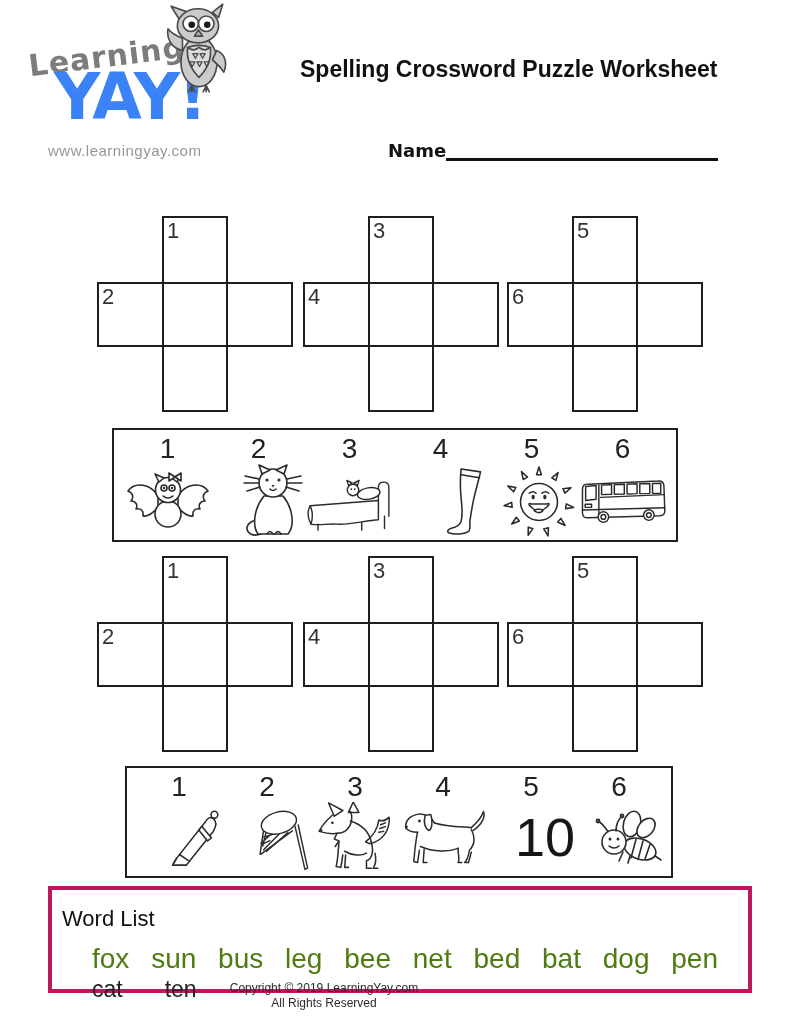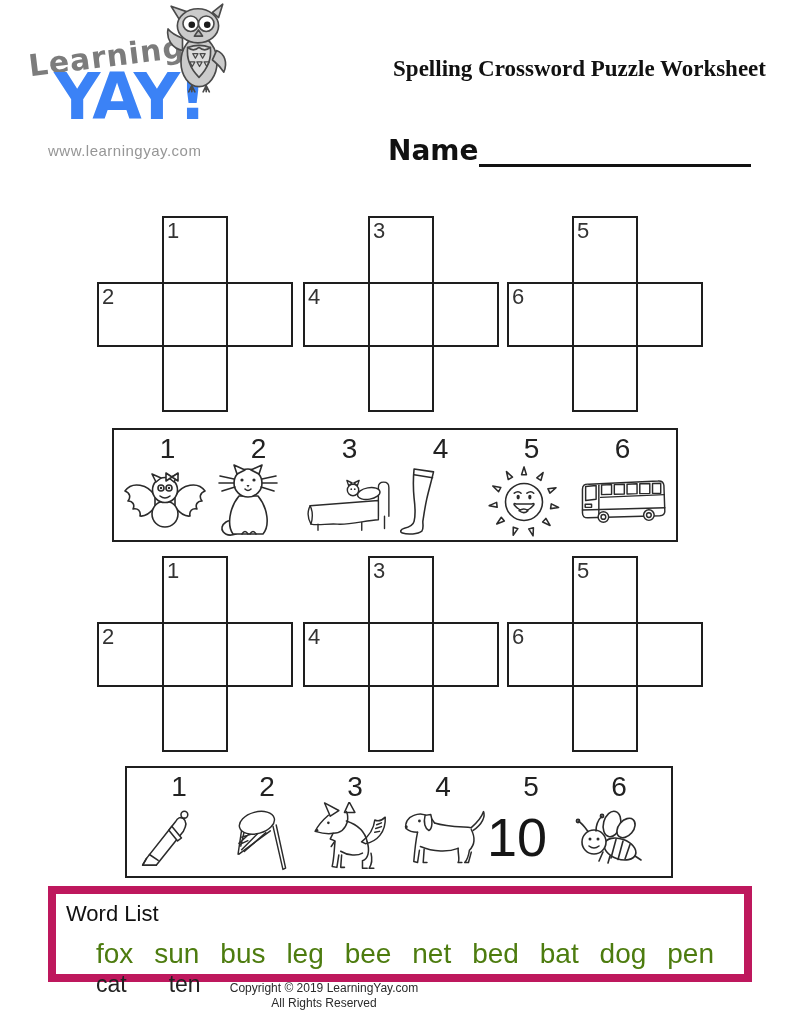--- a/index.html
+++ b/index.html
@@ -8,24 +8,24 @@
 
   
   .brand-top{position:absolute;left:28px;top:38px;font-family:"DejaVu Sans",sans-serif;
              font-weight:bold;font-size:30px;color:#7c7c7c;transform:rotate(-7deg);letter-spacing:1px;}
   .brand-main{position:absolute;left:54px;top:60px;font-family:"DejaVu Sans",sans-serif;
               font-weight:bold;font-size:64px;color:#3b82f6;letter-spacing:-2px;}
   .website{position:absolute;left:48px;top:142px;font-size:15px;color:#969696;letter-spacing:.5px;}
   .owl{position:absolute;left:166px;top:2px;}
 
   
-  .title{position:absolute;left:300px;top:56px;width:466px;text-align:right;
-         font-family:Liberation Serif, serif;font-weight:bold;font-size:23px;color:#111;}
+  .title{position:absolute;left:300px;top:56px;width:466px;text-align:left;
+         font-family:Liberation Sans, sans-serif;font-weight:bold;font-size:23px;color:#111;}
   .name-row{position:absolute;left:388px;top:134px;font-family:"DejaVu Sans",sans-serif;
-            font-weight:bold;font-size:28px;color:#111;}
+            font-weight:bold;font-size:18px;color:#111;}
   .name-line{display:inline-block;width:272px;border-bottom:3px solid #111;height:24px;vertical-align:bottom;}
   .instruction{position:absolute;left:24px;top:174px;width:760px;font-size:21px;
                letter-spacing:.6px;color:#3d3d3d;white-space:nowrap;}
 
   
   .cross{position:absolute;width:196px;height:196px;}
   .cross .v{position:absolute;left:65px;top:0;width:66px;height:196px;
             border:2px solid #1e1e1e;box-sizing:border-box;background:transparent;}
   .cross .h{position:absolute;left:0;top:66px;width:196px;height:65px;
             border:2px solid #1e1e1e;box-sizing:border-box;background:transparent;}
@@ -33,26 +33,26 @@
   .cross .dnum{left:70px;top:4px;}
   .cross .anum{left:5px;top:70px;}
 
   
   .strip{position:absolute;border:2px solid #1f1f1f;box-sizing:border-box;
          display:flex;padding:4px 8px 2px;}
   .strip-1{left:112px;top:428px;width:566px;height:114px;}
   .strip-2{left:125px;top:766px;width:548px;height:112px;}
   .clue{flex:1;display:flex;flex-direction:column;align-items:center;min-width:0;}
   .clue .cnum{font-size:28px;color:#222;line-height:1.05;}
-  .clue .art{flex:1;display:flex;align-items:center;justify-content:flex-start;width:100%;}
+  .clue .art{flex:1;display:flex;align-items:center;justify-content:flex-end;width:100%;}
   .ten{font-family:"Liberation Sans",sans-serif;font-size:54px;color:#161616;line-height:.9;}
 
   
-  .wordlist{position:absolute;left:48px;top:886px;width:704px;height:96px;
-            border:8px solid #be185d;box-sizing:border-box;padding:7px 10px;}
+  .wordlist{position:absolute;left:48px;top:886px;width:704px;height:107px;
+            border:4px solid #be185d;box-sizing:border-box;padding:16px 10px;}
   .wl-title{font-size:22px;color:#111;}
   .wl-row1{display:flex;justify-content:space-between;padding:0 20px 0 30px;
            font-size:28px;color:#4d7c0f;margin-top:11px;}
   .wl-row2{display:flex;gap:42px;padding-left:30px;font-size:23px;color:#222;margin-top:1px;}
 
   
   .footer{position:absolute;left:0;top:981px;width:648px;text-align:center;
           font-size:12px;color:#2b2b2b;line-height:1.25;}
 
   svg{display:block;}

